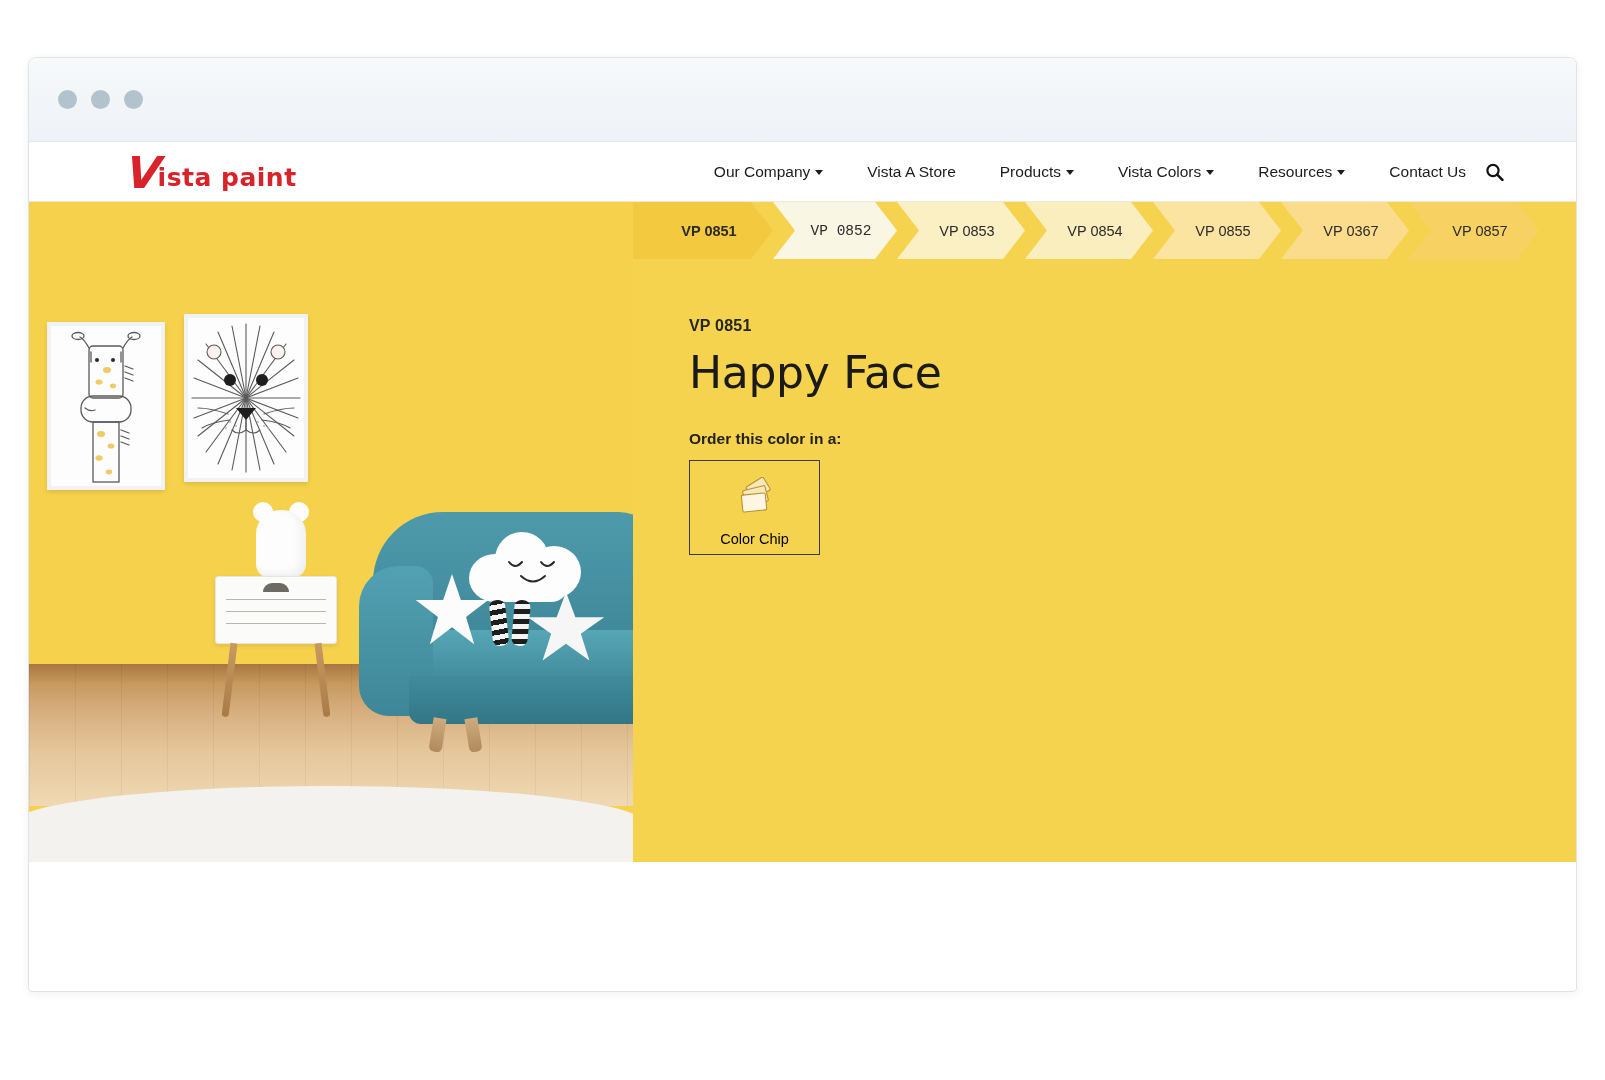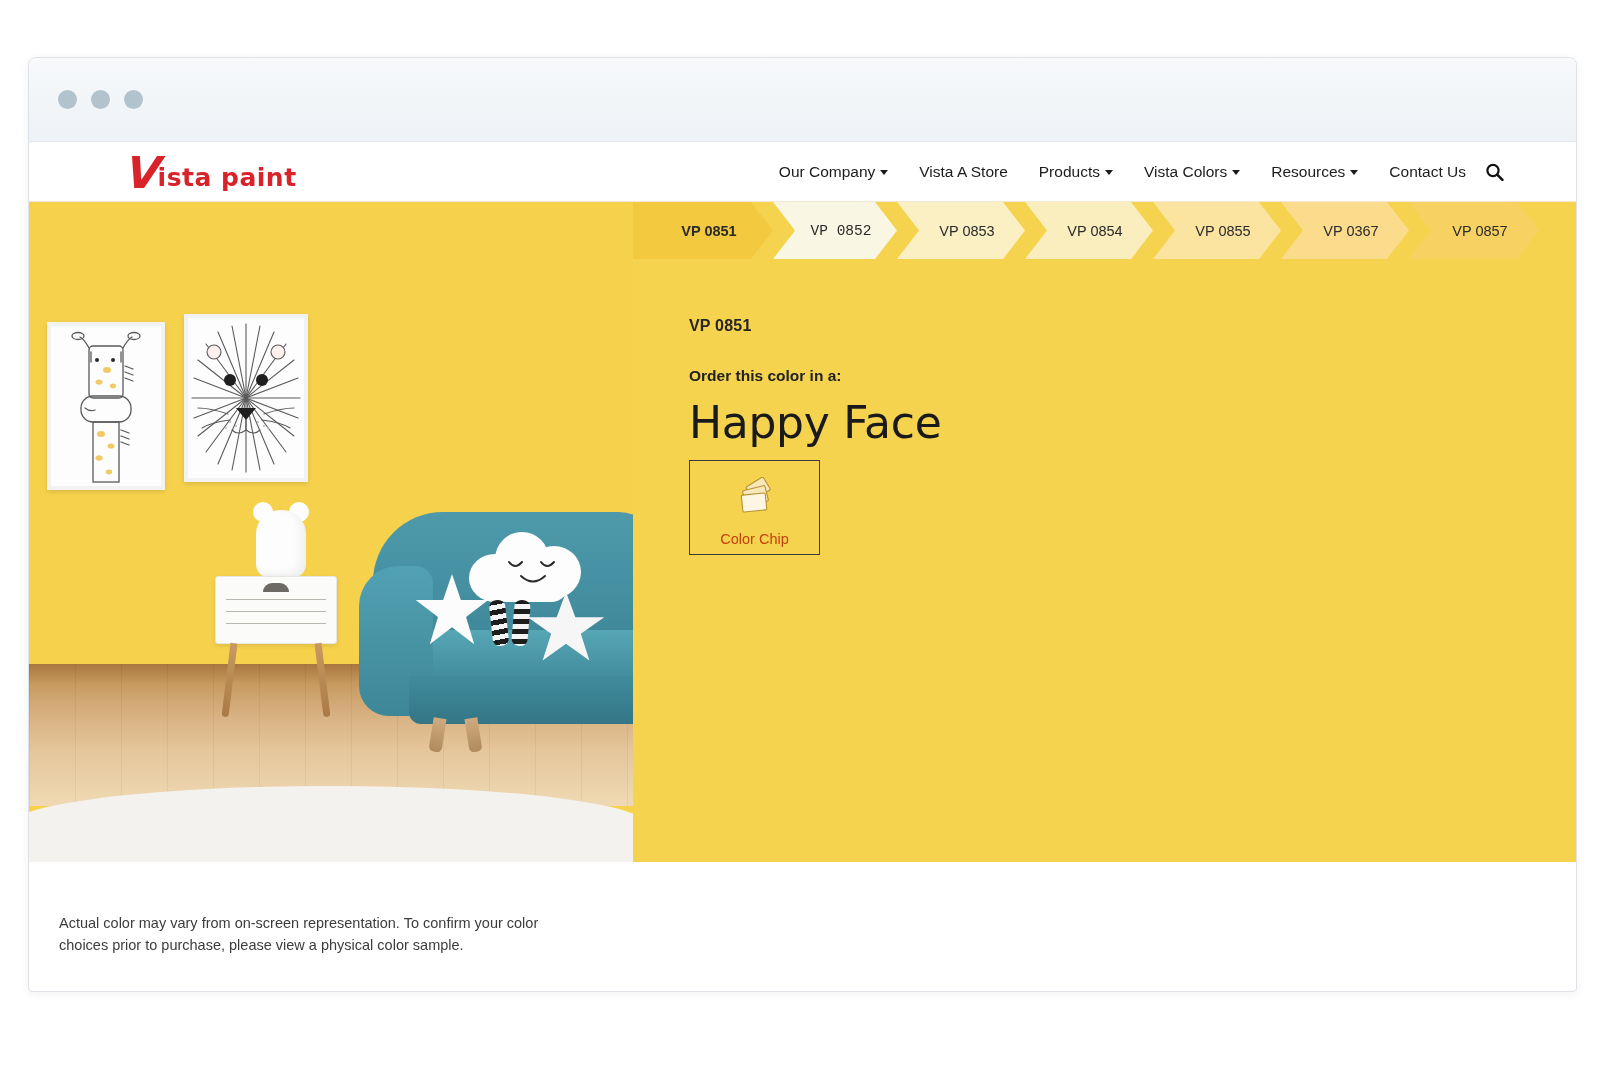--- a/index.html
+++ b/index.html
@@ -77,21 +77,21 @@
     margin-left: -3px;
   }
 
   #main-nav {
     position: absolute;
     right: 110px;
     top: 50%;
     transform: translateY(-50%);
     display: flex;
     align-items: center;
-    gap: 31px;
+    gap: 44px;
   }
   .nav-item {
     font-size: 15.5px;
     color: #1c1c1c;
     white-space: nowrap;
     cursor: pointer;
     display: flex;
     align-items: center;
     gap: 5px;
   }
@@ -363,21 +363,21 @@
     flex-direction: column;
     align-items: center;
     justify-content: flex-start;
     padding-top: 16px;
     cursor: pointer;
     background: transparent;
   }
   .order-option .opt-label {
     margin-top: 12px;
     font-size: 14.5px;
-    color: #c2410c;
+    color: #000000;
   }
 
   
   #disclaimer {
     padding: 50px 0 0 30px;
     font-size: 14.5px;
     line-height: 1.52;
     color: #3c3c3c;
     max-width: 520px;
   }
@@ -596,37 +596,36 @@
             <span class="tab-label">VP 0367</span>
           </div>
           <div class="chip-tab" style="width: 130px;">
             <div class="tab-shape" style="background: rgb(247, 210, 99);"></div>
             <span class="tab-label">VP 0857</span>
           </div>
         </div>
 
       <div id="panel-body">
         <div id="color-code">VP 0851</div>
+        <div id="color-name">Happy Face</div>
+
         <div id="order-label">Order this color in a:</div>
-
-        <div id="color-name">Happy Face</div>
 
         <div id="order-options">
           <div class="order-option">
             <span>
               <svg width="40" height="38" viewBox="0 0 40 38">
                 <g stroke="#b8922f" stroke-width="1.1" fill="#f7e7b9">
                   <rect x="13" y="4" width="20" height="15" rx="1.5" transform="rotate(-32 23 11)"></rect>
                   <rect x="9" y="11" width="23" height="16" rx="1.5" transform="rotate(-14 20 19)"></rect>
                   <rect x="7" y="17" width="24" height="17" rx="1.5" fill="#fdf6e3" transform="rotate(-6 19 25)"></rect>
                 </g>
               </svg>
             </span>
             <span class="opt-label">Color Chip</span>
           </div>
         </div>
       </div>
     </div>
   </div>
 
-  <div id="disclaimer">Actual color may vary from on-screen representation. To confirm your color choices prior to purchase, please view a physical color sample.</div>
 
 </div>
 
 </body></html>

